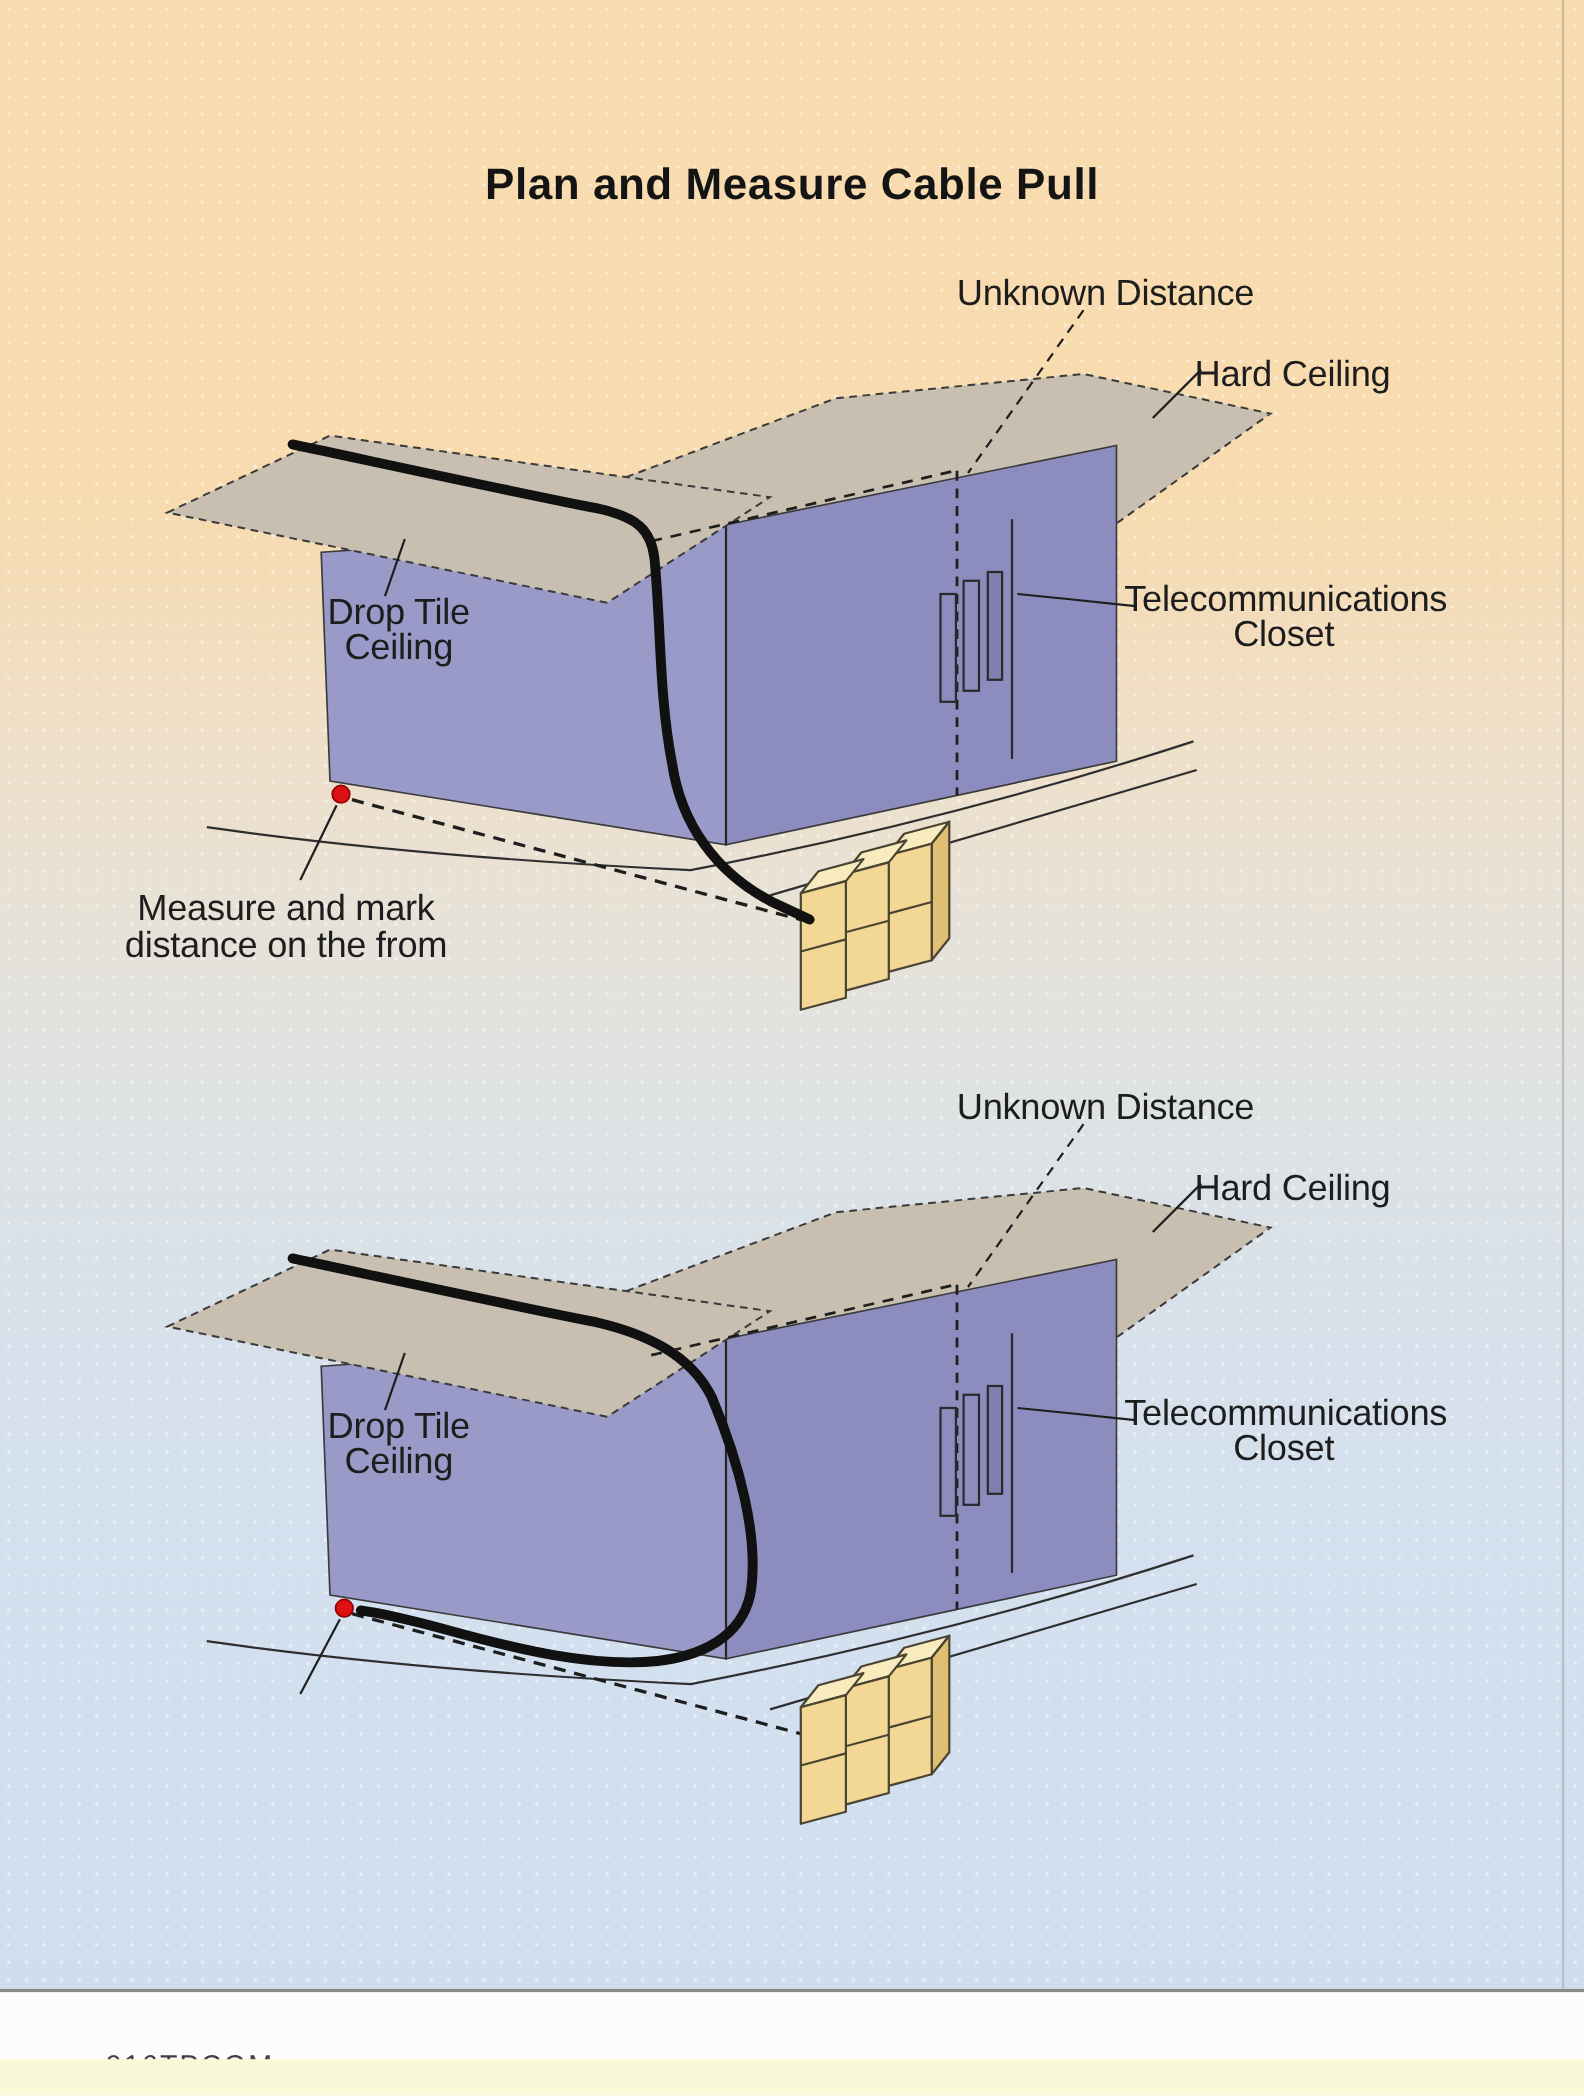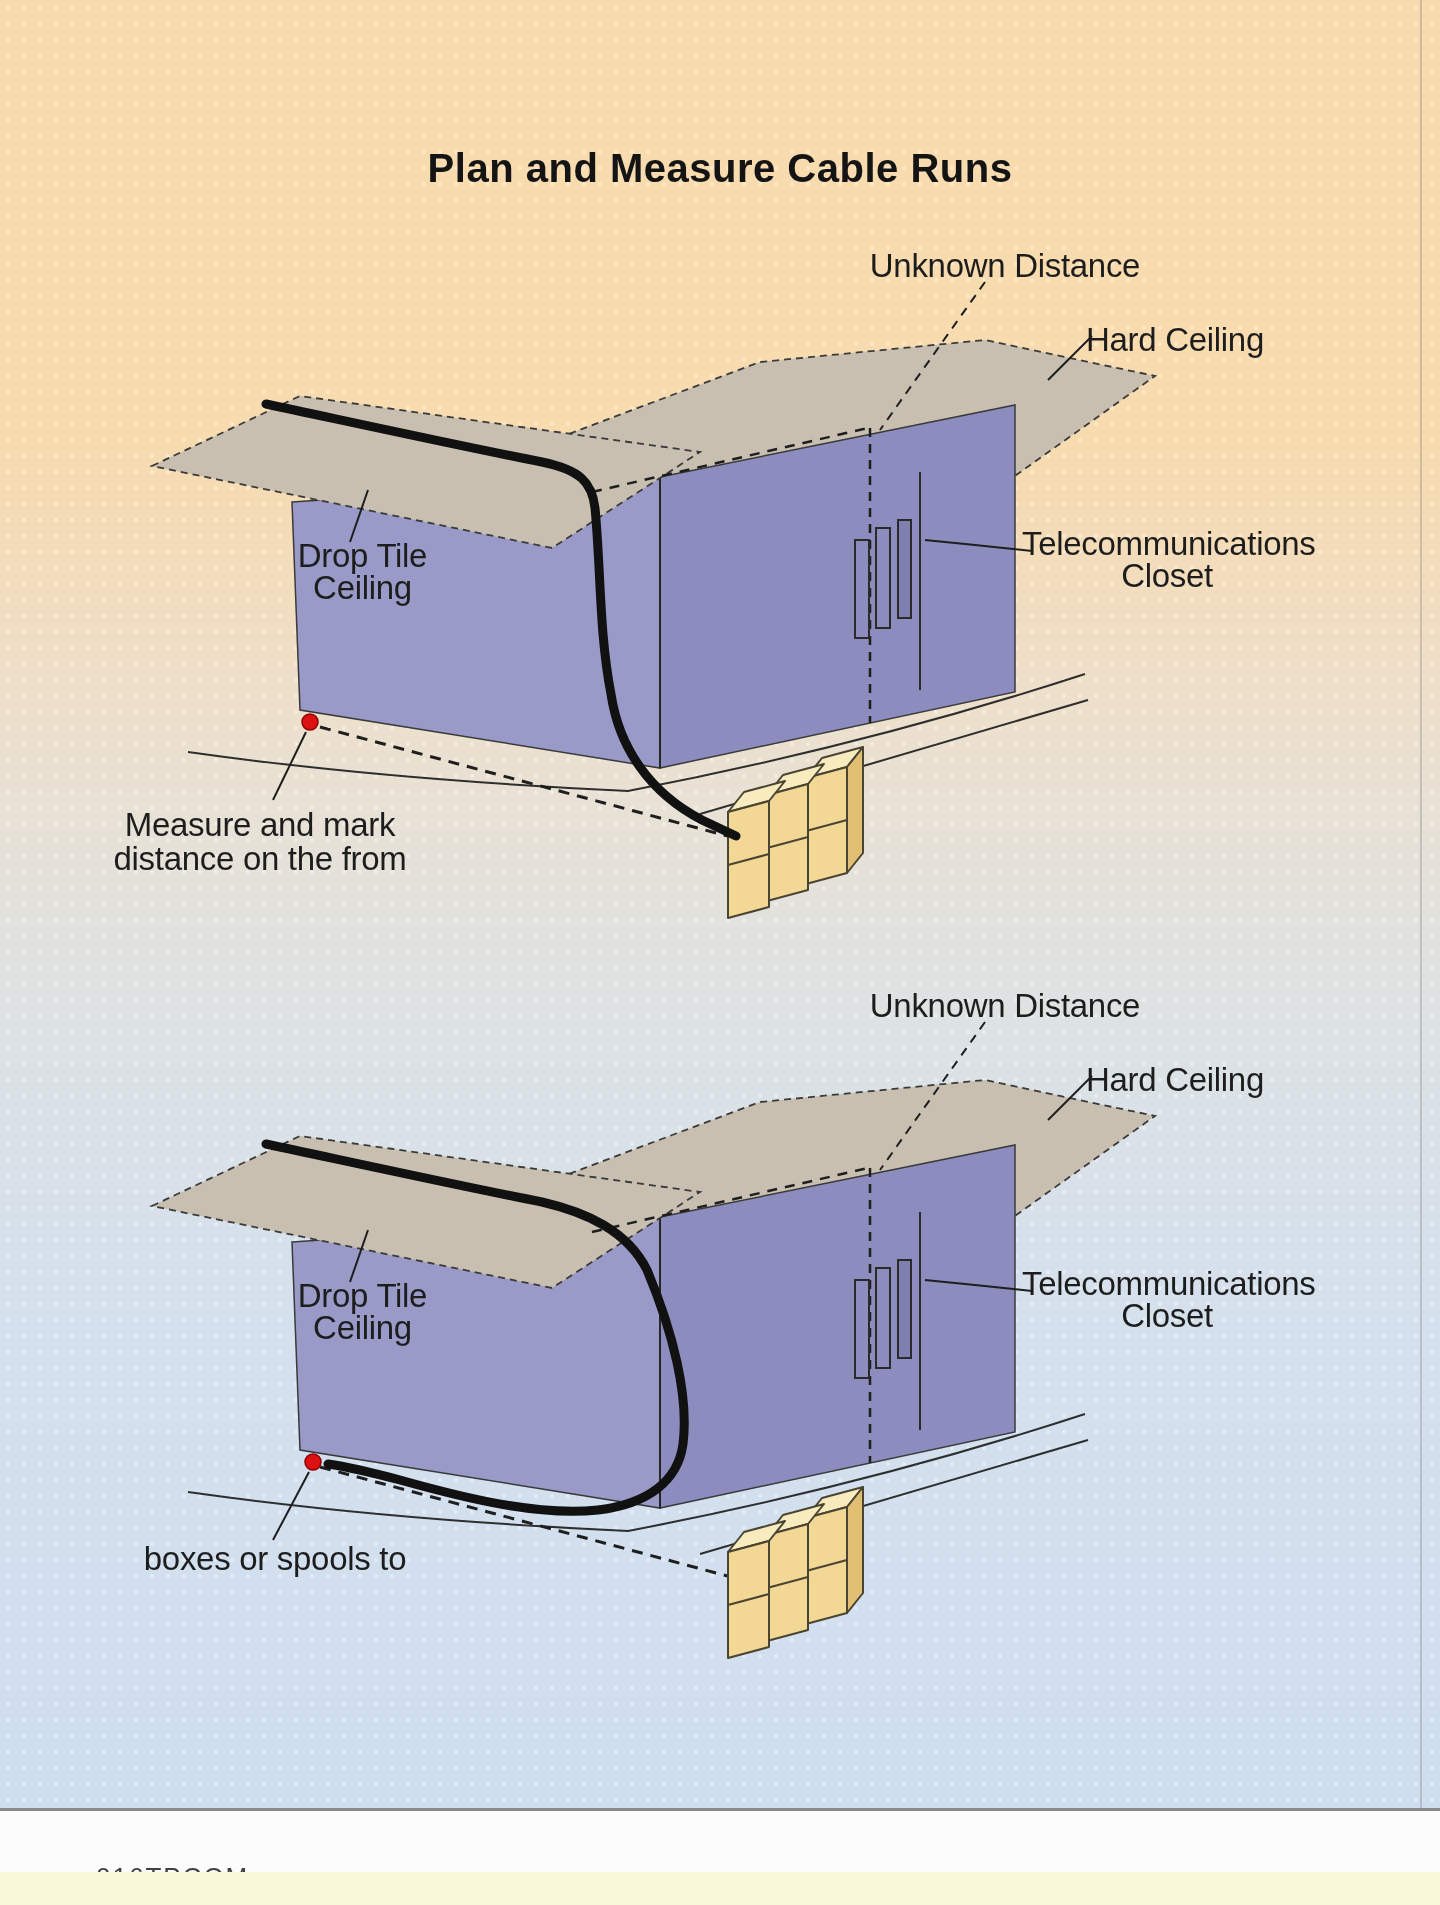--- a/index.html
+++ b/index.html
@@ -93,21 +93,21 @@
     </g>
 
     <g>
       <use href="#scene" transform="translate(0,740)"></use>
       <path d="M266,1144 C360,1164 470,1188 542,1202 C585,1212 627,1230 647,1270 C673,1332 689,1396 683,1444 C678,1481 648,1504 598,1510 C538,1516 468,1499 400,1480 C366,1471 342,1466 328,1464" fill="none" stroke="#111" stroke-width="9" stroke-linecap="round"></path>
       <line x1="309" y1="1472" x2="273" y2="1540" stroke="#1e1e1e" stroke-width="2"></line>
       <circle cx="313" cy="1462" r="8" fill="#DD1111" stroke="#8d0000" stroke-width="1.5"></circle>
     </g>
   </svg>
 
-  <div class="title">Plan and Measure Cable Runs</div>
+  <div class="title">Plan and Measure Cable Pull</div>
 
   <div class="lbl" style="left:860px;top:250px;width:290px">Unknown Distance</div>
   <div class="lbl" style="left:1070px;top:324px;width:210px">Hard Ceiling</div>
   <div class="lbl" style="left:1022px;top:528px;width:290px">
     <div>Telecommunications</div>
     <div>Closet</div>
   </div>
   <div class="lbl" style="left:290px;top:540px;width:145px">
     <div>Drop Tile</div>
     <div>Ceiling</div>
@@ -121,19 +121,18 @@
   <div class="lbl" style="left:1070px;top:1064px;width:210px">Hard Ceiling</div>
   <div class="lbl" style="left:1022px;top:1268px;width:290px">
     <div>Telecommunications</div>
     <div>Closet</div>
   </div>
   <div class="lbl" style="left:290px;top:1280px;width:145px">
     <div>Drop Tile</div>
     <div>Ceiling</div>
   </div>
   <div class="lbl cap" style="left:105px;top:1542px;width:340px">
-    <div>boxes or spools to</div>
   </div>
 
   <div class="footer-white"></div>
   <div class="footer-code">016TPCOM</div>
   <div class="footer-yellow"></div>
 </div>
 
 </body></html>

